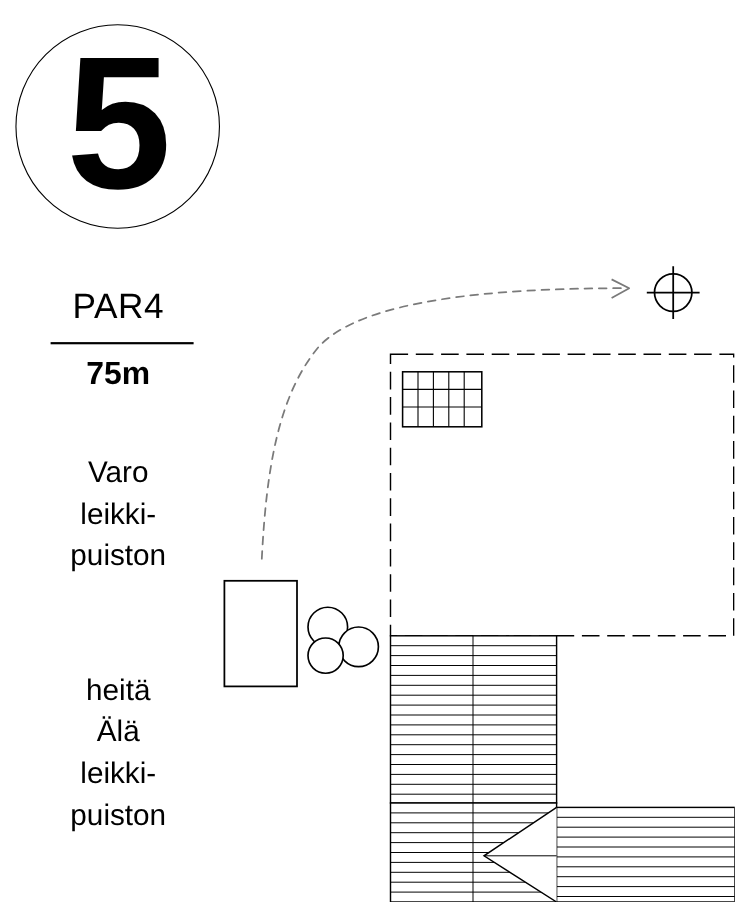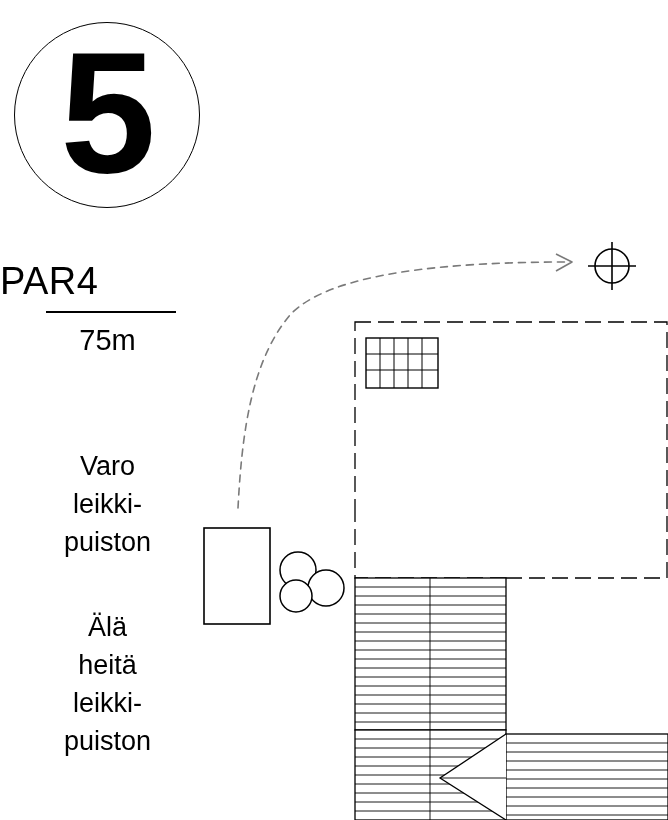--- a/index.html
+++ b/index.html
@@ -53,51 +53,53 @@
     line-height: 1;
     font-weight: 700;
     letter-spacing: -2px;
   }
 
   .par-label {
     position: absolute;
     left: 0;
     top: 262px;
     width: 215px;
-    font-size: 38px;
+    text-align: center;
+    font-size: 32px;
     line-height: 1;
     letter-spacing: 0.5px;
   }
   .par-rule {
     position: absolute;
     left: 46px;
     top: 311px;
     width: 130px;
     height: 2px;
     background: #000;
   }
   .distance-label {
     position: absolute;
     left: 0;
     top: 326px;
     width: 215px;
     text-align: center;
     font-size: 29px;
     line-height: 1;
+    font-weight: bold;
   }
 
   .note-block {
     position: absolute;
     left: 0;
     width: 215px;
     text-align: center;
     font-size: 27px;
     line-height: 38px;
   }
-  .note-1 { top: 410px; margin-top: 37px; }
+  .note-1 { top: 410px; }
   .note-2 { top: 608px; }
   .note-block div { white-space: nowrap; }
 
   
   .map {
     position: absolute;
     left: 200px;
     top: 230px;
     width: 468px;
     height: 590px;
@@ -119,22 +121,22 @@
     <div class="par-rule"></div>
     <div class="distance-label">75m</div>
 
     <div class="note-block note-1">
       <div>Varo</div>
       <div>leikki-</div>
       <div>puiston</div>
     </div>
 
     <div class="note-block note-2">
+      <div>heitä</div>
       <div>Älä</div>
-      <div>heitä</div>
       <div>leikki-</div>
       <div>puiston</div>
     </div>
 
   </div>
 
   <div class="map">
     <svg width="468" height="590" viewBox="0 0 468 590" xmlns="http://www.w3.org/2000/svg">
 
       <g>

